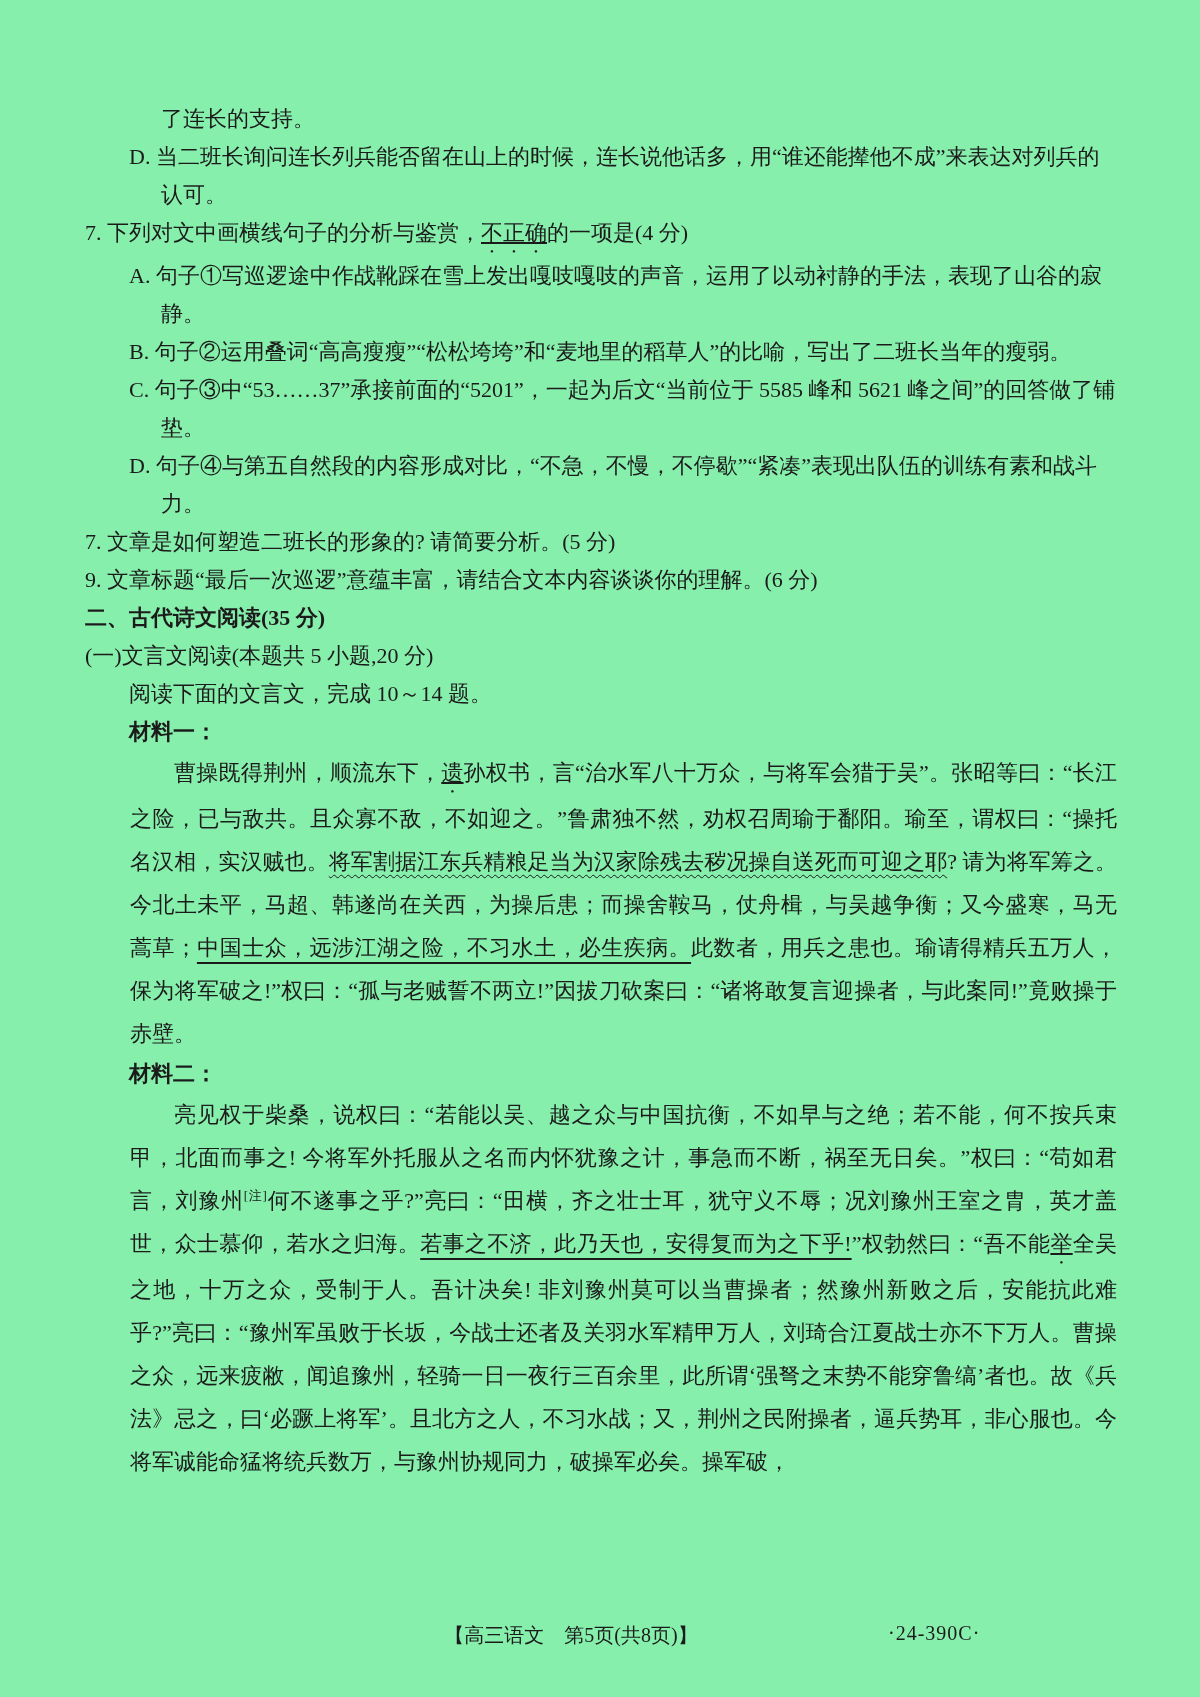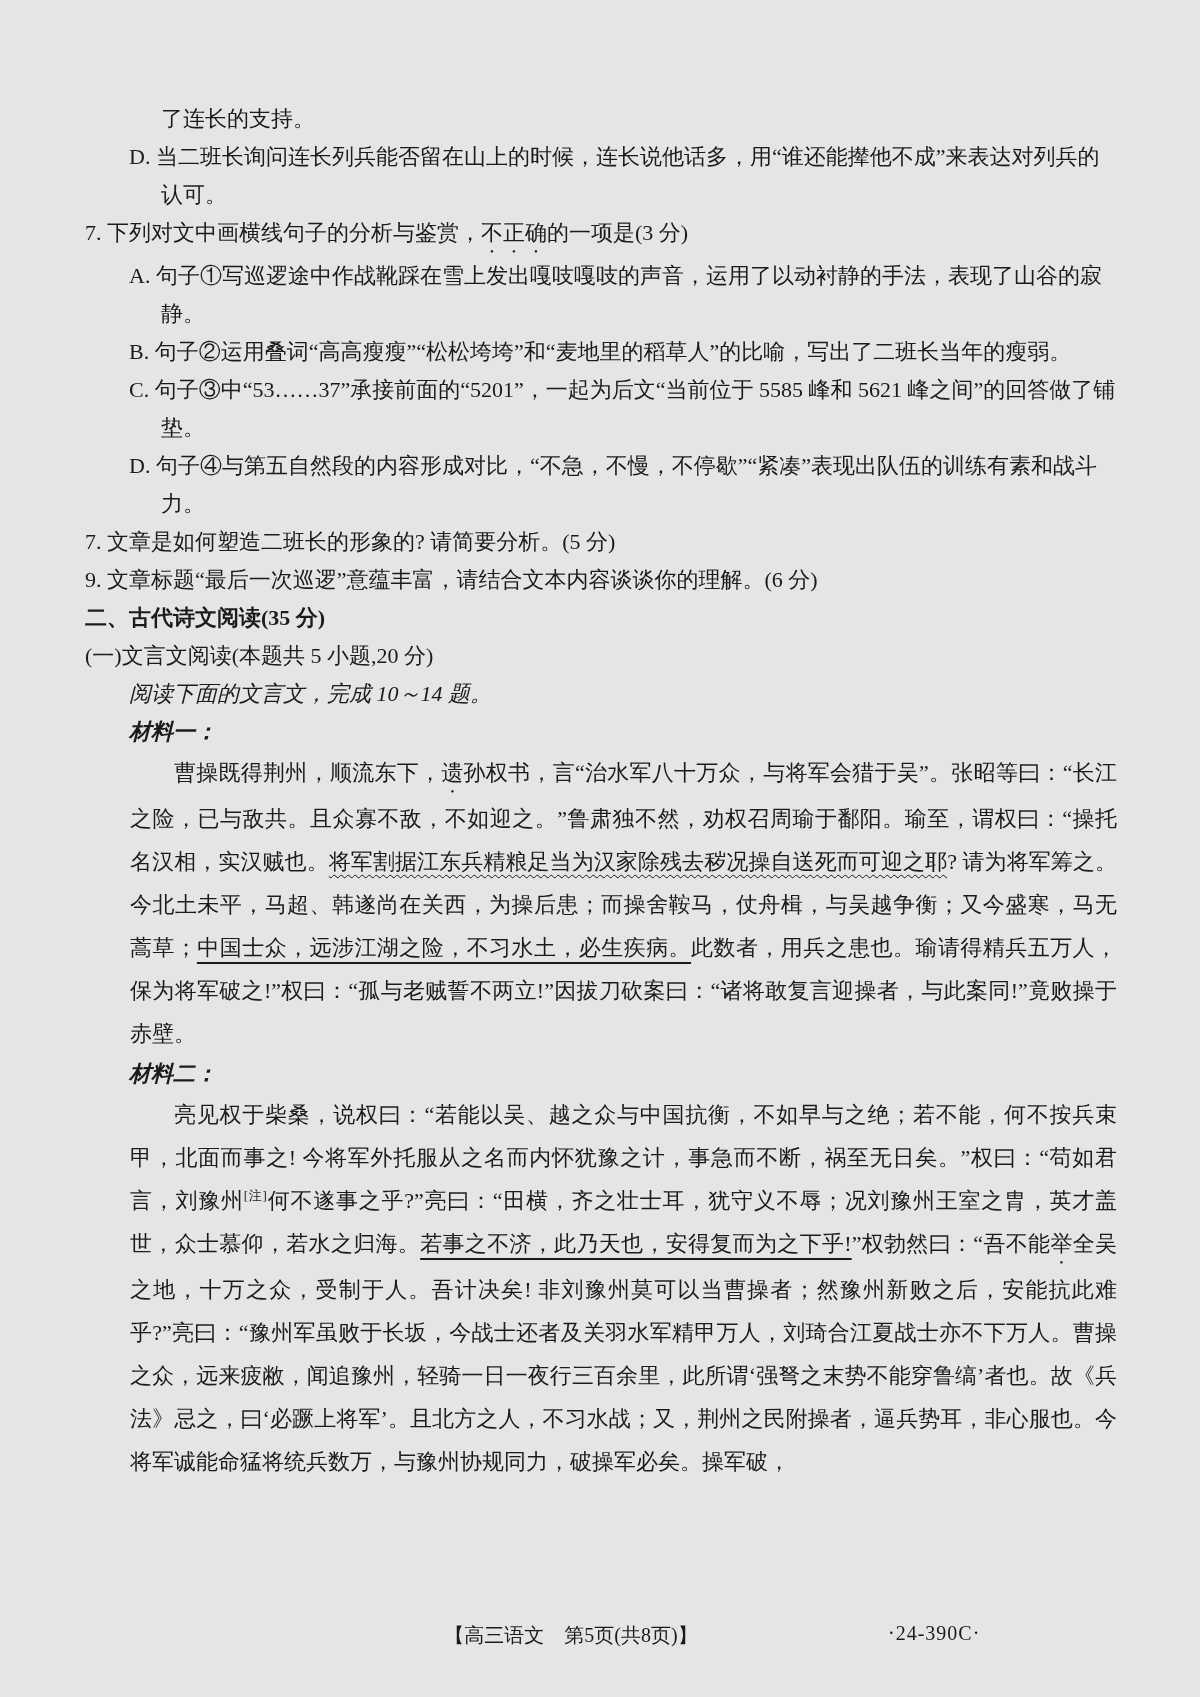--- a/index.html
+++ b/index.html
@@ -8,21 +8,21 @@
     background: #ffffff;
   }
   body {
     font-family: "Liberation Serif", "DejaVu Serif", serif;
     color: #1b1b1b;
   }
   .page {
     position: relative;
     width: 1200px;
     height: 1697px;
-    background: #e5e5e5;
+    background: #86efac;
     overflow: hidden;
   }
   .content {
     position: absolute;
     left: 85px;
     top: 100px;
     width: 1032px;
   }
   .para {
     margin: 0;
@@ -39,21 +39,20 @@
   }
   .para.q {
     padding-left: 32px;
     text-indent: -32px;
   }
   .para.heading {
     font-weight: bold;
   }
   .para.indent1 {
     text-indent: 44px;
-    font-style: italic;
   }
   .para.body-text {
     line-height: 43px;
     text-align: justify;
     text-indent: 44px;
     margin-left: 45px;
   }
   .para.source {
     line-height: 43px;
     text-align: right;
@@ -67,20 +66,21 @@
   .seg.w {
     text-decoration: underline wavy;
     text-decoration-thickness: 1px;
     text-underline-offset: 5px;
   }
   .seg.d {
     -webkit-text-emphasis: filled dot;
     -webkit-text-emphasis-position: under left;
     text-emphasis: filled dot;
     text-emphasis-position: under left;
+    text-decoration: underline;
   }
   sup.seg {
     font-size: 13px;
     line-height: 0;
     vertical-align: super;
   }
   .footer {
     position: absolute;
     left: 16px;
     top: 1622px;
@@ -101,21 +101,21 @@
     text-align: center;
   }
 </style>
 </head>
 <body>
 
 <div class="page">
   <div class="content">
       <p class="para opt-cont"><span class="seg">了连长的支持。</span></p>
       <p class="para opt"><span class="seg">D. 当二班长询问连长列兵能否留在山上的时候，连长说他话多，用“谁还能撵他不成”来表达对列兵的认可。</span></p>
-      <p class="para q"><span class="seg">7. 下列对文中画横线句子的分析与鉴赏，</span><span class="seg d">不正确</span><span class="seg">的一项是(3 分)</span></p>
+      <p class="para q"><span class="seg">7. 下列对文中画横线句子的分析与鉴赏，</span><span class="seg d">不正确</span><span class="seg">的一项是(4 分)</span></p>
       <p class="para opt"><span class="seg">A. 句子①写巡逻途中作战靴踩在雪上发出嘎吱嘎吱的声音，运用了以动衬静的手法，表现了山谷的寂静。</span></p>
       <p class="para opt"><span class="seg">B. 句子②运用叠词“高高瘦瘦”“松松垮垮”和“麦地里的稻草人”的比喻，写出了二班长当年的瘦弱。</span></p>
       <p class="para opt"><span class="seg">C. 句子③中“53……37”承接前面的“5201”，一起为后文“当前位于 5585 峰和 5621 峰之间”的回答做了铺垫。</span></p>
       <p class="para opt"><span class="seg">D. 句子④与第五自然段的内容形成对比，“不急，不慢，不停歇”“紧凑”表现出队伍的训练有素和战斗力。</span></p>
       <p class="para q"><span class="seg">7. 文章是如何塑造二班长的形象的? 请简要分析。(5 分)</span></p>
       <p class="para q"><span class="seg">9. 文章标题“最后一次巡逻”意蕴丰富，请结合文本内容谈谈你的理解。(6 分)</span></p>
       <p class="para heading"><span class="seg">二、古代诗文阅读(35 分)</span></p>
       <p class="para"><span class="seg">(一)文言文阅读(本题共 5 小题,20 分)</span></p>
       <p class="para indent1"><span class="seg">阅读下面的文言文，完成 10～14 题。</span></p>
       <p class="para indent1 heading"><span class="seg">材料一：</span></p>

